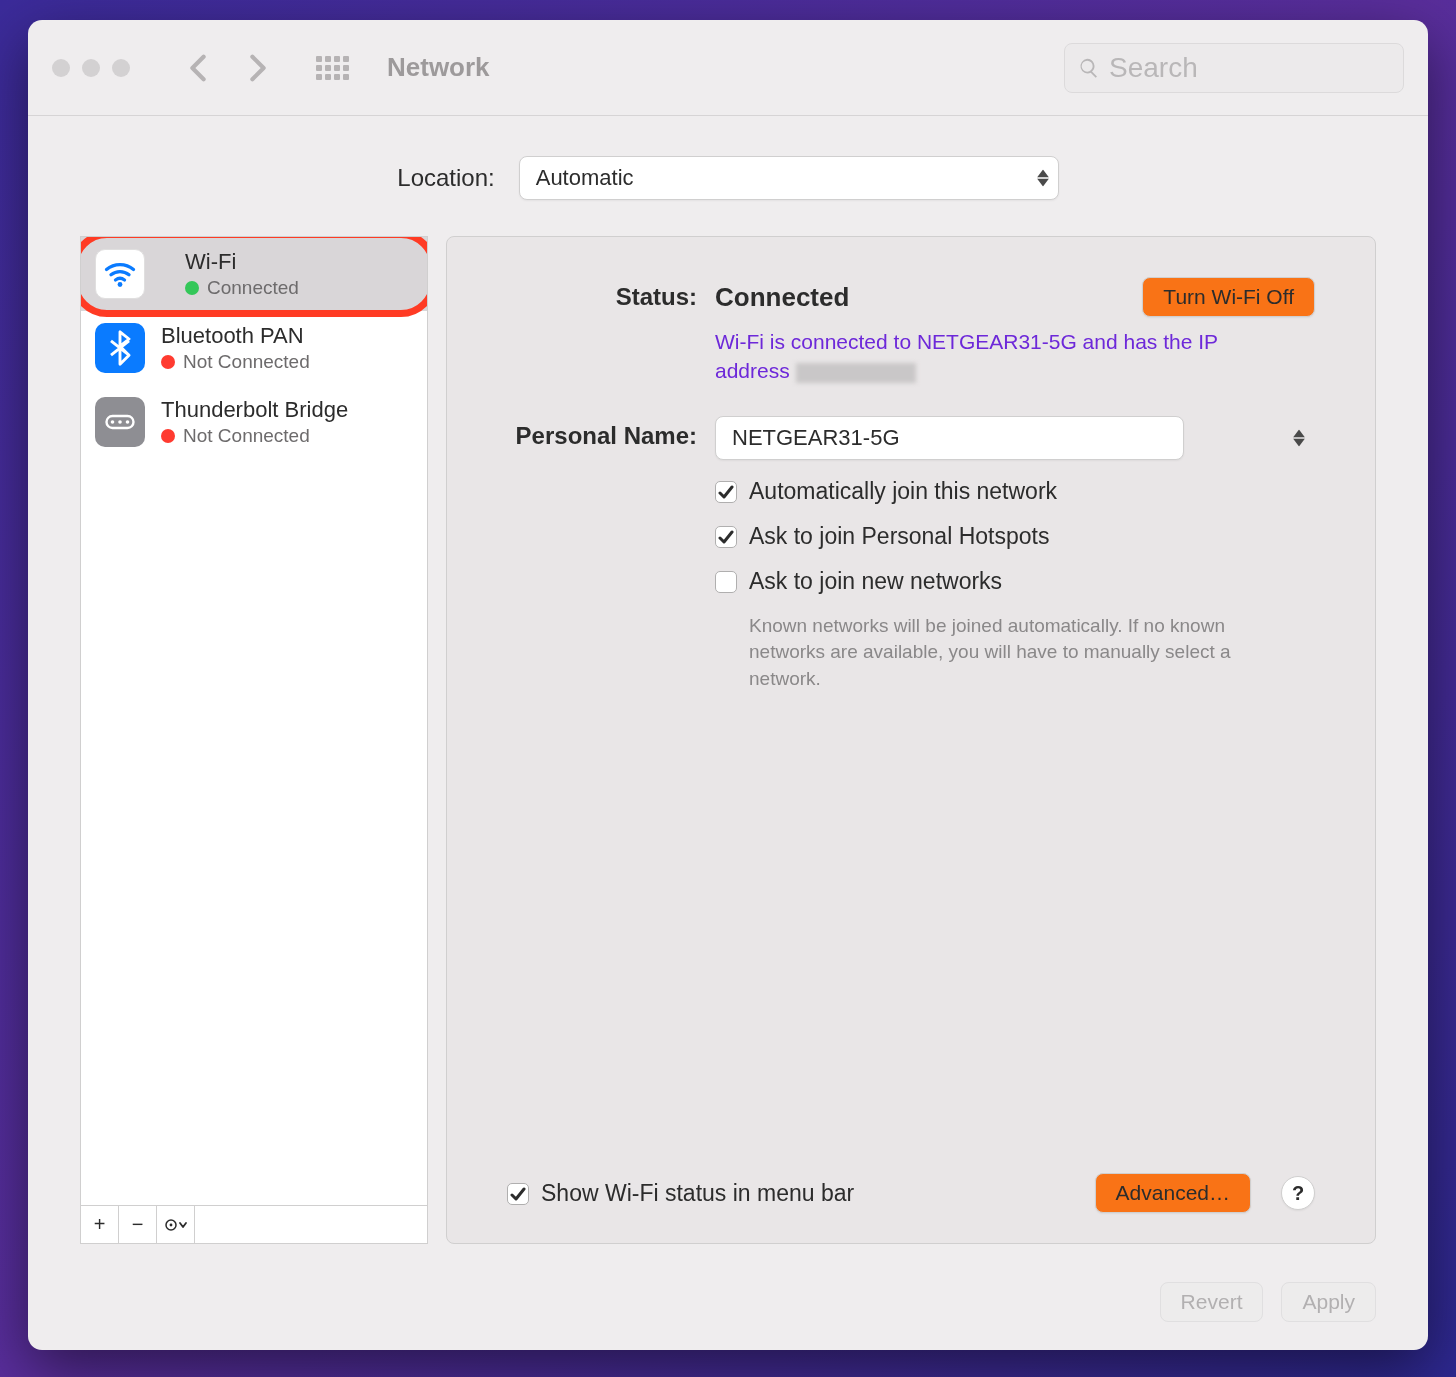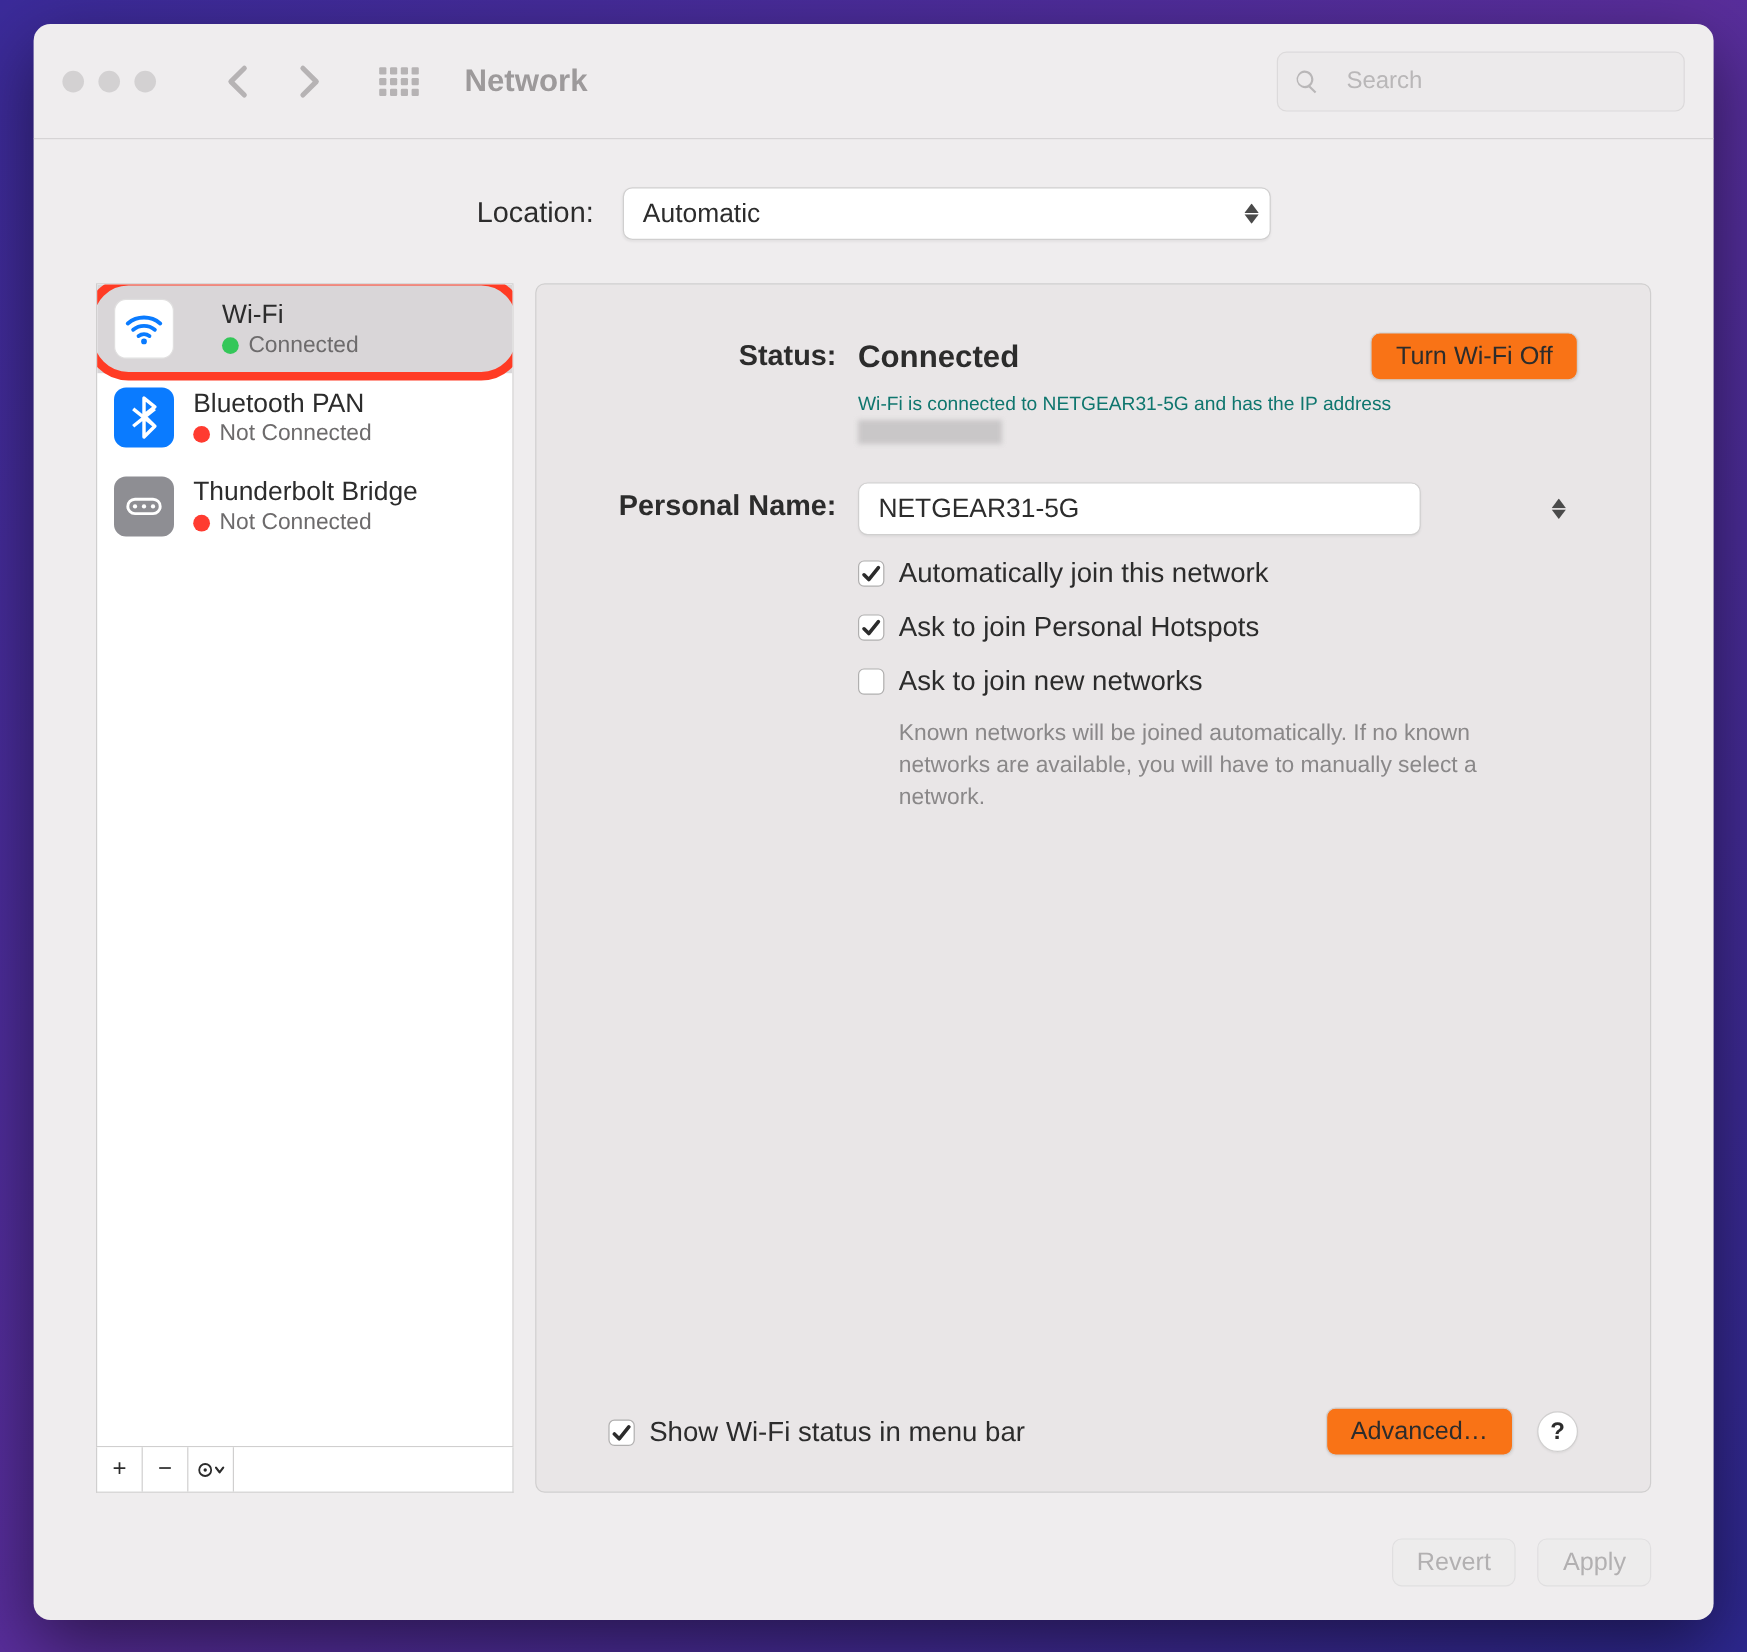--- a/index.html
+++ b/index.html
@@ -33,21 +33,21 @@
   .traffic-lights { display: flex; gap: 12px; margin-right: 40px; }
   .traffic-light { width: 18px; height: 18px; border-radius: 50%; background: #d3d1d2; }
   .nav-arrows { display: flex; gap: 40px; align-items: center; margin-right: 30px; }
   .arrow-svg { width: 20px; height: 28px; fill: none; stroke: #b6b3b4; stroke-width: 3; stroke-linecap: round; stroke-linejoin: round; }
   .grid-icon { display: grid; grid-template-columns: repeat(4,6px); grid-template-rows: repeat(3,6px); gap: 3px; margin-right: 20px; }
   .grid-icon div { background: #b6b3b4; border-radius: 1px; }
   .title { font-size: 26px; font-weight: 600; color: #9d9a9b; flex: 0 0 auto; }
   .spacer { flex: 1; }
   .search-wrap { position: relative; width: 340px; }
   .search-ic { position: absolute; left: 14px; top: 50%; transform: translateY(-50%); width: 22px; height: 22px; fill: #b9b7b8; }
-  .search-input { width: 100%; height: 50px; border: 1px solid #dcdadb; border-radius: 8px; background: #eceaeb; padding-left: 57px; font-size: 20px; color: #6d6b6c; outline: none; }
+  .search-input { width: 100%; height: 50px; border: 1px solid #dcdadb; border-radius: 8px; background: #eceaeb; padding-left: 44px; font-size: 28px; color: #6d6b6c; outline: none; }
   .search-input::placeholder { color: #b9b7b8; }
 
   .location-row { display: flex; align-items: center; justify-content: center; gap: 24px; padding: 40px 0 36px; }
   .location-label { font-size: 24px; color: #2c2c2c; }
   .select-box { position: relative; }
   .select-input {
     height: 44px; background: #fff; border: 1px solid #d0cfcf; border-radius: 8px;
     font-size: 22px; padding: 0 40px 0 16px; display: flex; align-items: center; color: #2c2c2c;
     box-shadow: 0 1px 2px rgba(0,0,0,0.05);
   }
@@ -82,31 +82,31 @@
   .sf-btn:last-of-type { flex: 0 0 auto; }
   .sf-spacer { flex:1; border-right: none; }
 
   .main { flex: 1; background: #e9e6e7; border: 1px solid #d0cfcf; border-radius: 8px; padding: 40px 60px 30px; display:flex; flex-direction:column; }
   .row { display: flex; align-items: flex-start; gap: 18px; margin-bottom: 30px; }
   .row-label { width: 190px; text-align: right; font-size: 24px; color: #2c2c2c; padding-top: 6px; font-weight: bold; }
   .row-body { flex: 1; display:flex; flex-direction:column; gap: 10px; }
   .status-line { display:flex; align-items:center; gap: 18px; }
   .status-value { font-size: 26px; font-weight: 700; color: #2c2c2c; }
   .btn { height: 40px; padding: 0 20px; background: #f97316; border: 1px solid #d0cfcf; border-radius: 8px; font-size: 21px; color: #2c2c2c; box-shadow: 0 1px 2px rgba(0,0,0,0.06); cursor:pointer; display:inline-flex; align-items:center; }
-  .status-desc { font-size: 16px; color: #0f766e; line-height: 1.4; max-width: 520px; }
+  .status-desc { font-size: 21px; color: #6d28d9; line-height: 1.4; max-width: 520px; }
   .blur { display:inline-block; width: 120px; height: 20px; background: #c9c7c8; filter: blur(2px); vertical-align: middle; }
 
   .check-row { display:flex; align-items:flex-start; gap: 12px; margin-top: 8px; }
   .checkbox { width: 22px; height: 22px; border: 1px solid #b0afaf; border-radius: 5px; background:#fff; display:flex; align-items:center; justify-content:center; flex-shrink:0; margin-top:3px; }
   .checkbox.checked svg { width: 16px; height: 16px; stroke: #2c2c2c; stroke-width:3; fill:none; stroke-linecap:round; stroke-linejoin:round; }
   .check-label { font-size: 23px; color: #2c2c2c; }
   .help-text { font-size: 19px; color: #8a8889; line-height: 1.4; max-width: 500px; margin-left: 34px; margin-top: 8px; }
 
   .main-spacer { flex:1; }
-  .bottom-row { display:flex; align-items:center; gap: 20px; }
+  .bottom-row { display:flex; align-items:center; gap: 30px; }
   .bottom-row .check-row { margin-top:0; }
   .help-btn { width: 34px; height: 34px; border-radius: 50%; border:1px solid #d0cfcf; background:#fff; display:flex; align-items:center; justify-content:center; font-size:20px; font-weight:600; color:#2c2c2c; box-shadow:0 1px 2px rgba(0,0,0,0.06); }
 
   .footer-buttons { display:flex; justify-content:flex-end; gap: 18px; padding: 20px 52px 28px; text-align: center; }
   .btn.disabled { color:#b2b0b1; background:#edecec; border-color:#e0dfe0; box-shadow:none; cursor:default; }
 </style>
 </head>
 <body>
 
 <div class="window">

